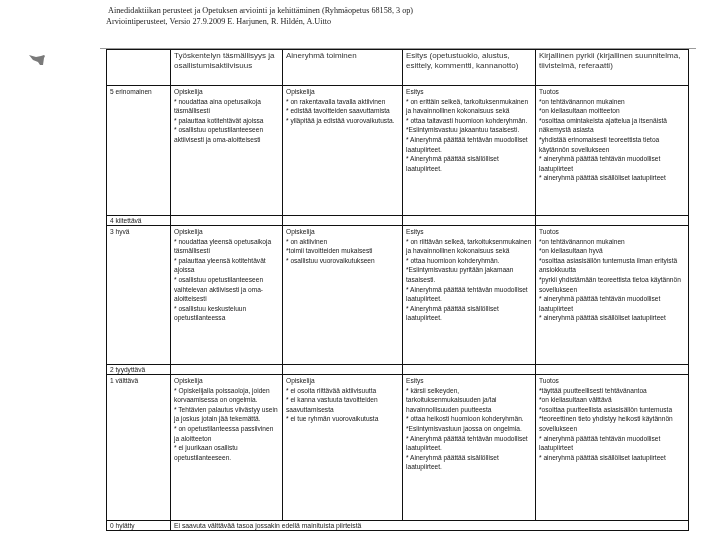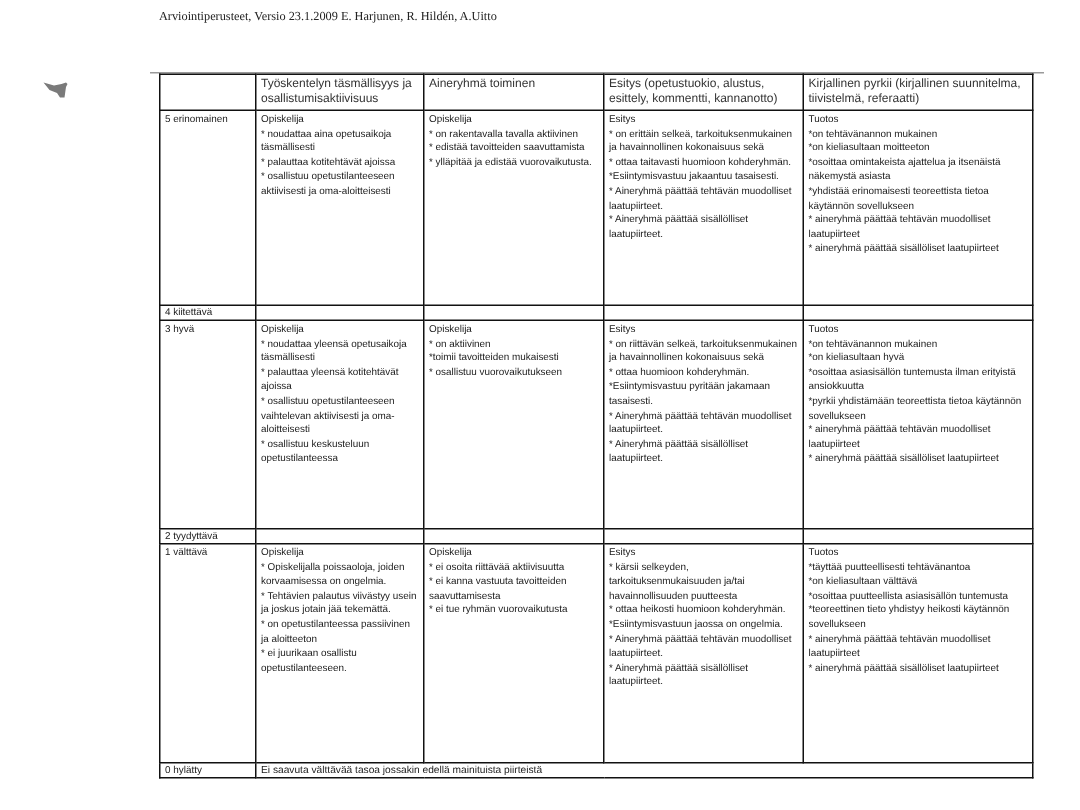--- a/index.html
+++ b/index.html
@@ -21,39 +21,40 @@
     border-collapse:collapse; table-layout:fixed;
     font-size:6.6px; line-height:9.6px; color:#1a1a1a;
   }
   table.rubric td, table.rubric th {
     border:1.6px solid #111; vertical-align:top; padding:1px 3px 0 3px;
     text-align:left; font-weight:normal; overflow:hidden;
   }
   table.rubric th { font-size:8px; line-height:10px; color:#333; }
   td.level { font-weight:normal; }
   .cell-line { display:block; white-space:normal; }
-  tr.h-head { height:24px;padding-left:28px; }
+  tr.h-head { height:36px;padding-left:28px; }
   tr.h-5 { height:130px; }
   tr.h-4 { height:10px; }
   tr.h-3 { height:139px; }
   tr.h-2 { height:10px; }
   tr.h-1 { height:146px; }
   tr.h-0 { height:10px; }
   tr.h-4 td, tr.h-2 td, tr.h-0 td { padding-top:0; padding-bottom:0; line-height:9px; }
   td.span-cell { font-size:6.8px; }
 </style>
 </head>
 <body>
 
 <svg class="pointer" viewBox="0 0 20 14">
   <path d="M1 2 L8 4 L13 3 L16 2 L17 3 L16 5 L15 12 L12 12 L10 9 L5 7 Z" fill="#7a7a7a"></path>
 </svg>
 
 <div class="header">
-  <div class="line2">Arviointiperusteet, Versio 23.1.2009 E. Harjunen, R. Hildén, A.Uitto</div>
+  <div class="line1">Ainedidaktiikan perusteet ja Opetuksen arviointi ja kehittäminen (Ryhmäopetus 68158, 3 op)</div>
+  <div class="line2">Arviointiperusteet, Versio 27.9.2009 E. Harjunen, R. Hildén, A.Uitto</div>
 </div>
 <div class="hrule"></div>
 
 <table class="rubric">
   <colgroup>
     <col style="width:64px">
     <col style="width:112px">
     <col style="width:120px">
     <col style="width:133px">
     <col style="width:153px">

